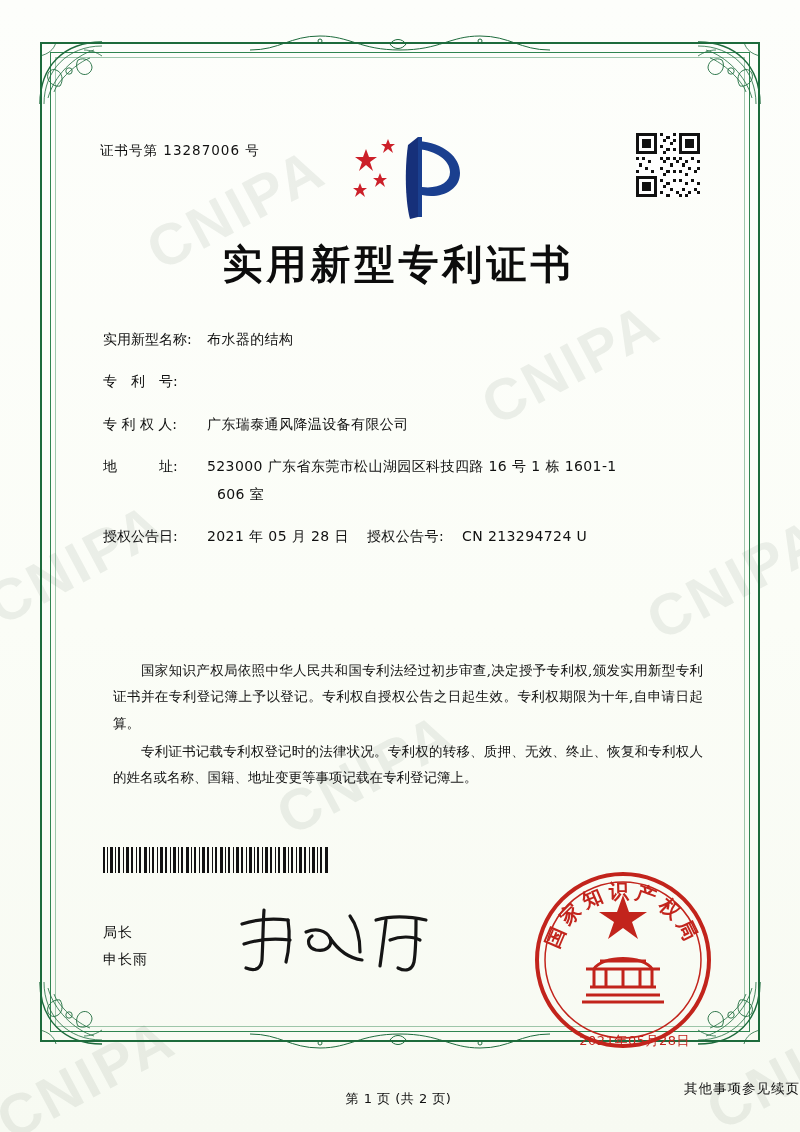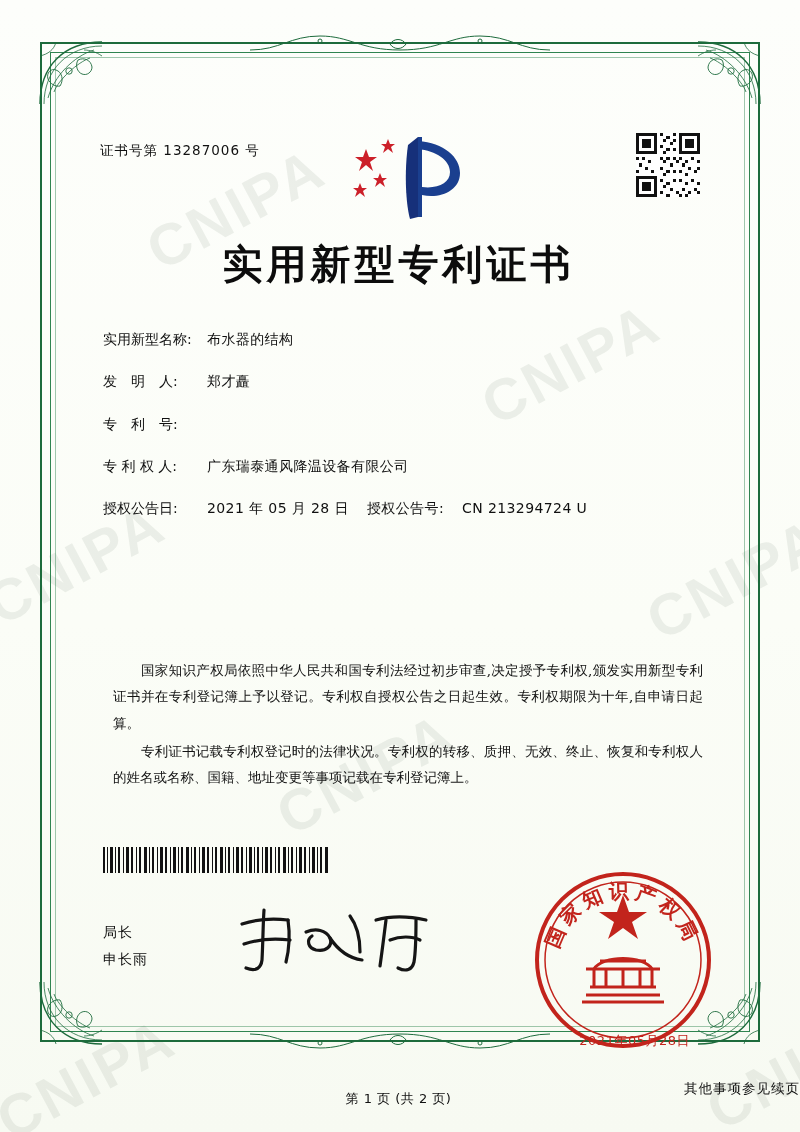--- a/index.html
+++ b/index.html
@@ -407,35 +407,38 @@
 
     <div class="title">实用新型专利证书</div>
 
     <div class="fields">
 
       <div class="frow">
         <div class="flabel">实用新型名称:</div>
         <div class="fvalue">布水器的结构</div>
       </div>
 
-      <div class="frow">
-        <div class="flabel">发　明　人:</div>
-        <div class="fvalue">郑才矗</div>
-      </div>
 
       <div class="frow">
         <div class="flabel">专　利　号:</div>
       </div>
 
 
       <div class="frow">
         <div class="flabel">专 利 权 人:</div>
         <div class="fvalue">广东瑞泰通风降温设备有限公司</div>
       </div>
 
+      <div class="frow">
+        <div class="flabel">地　　　址:</div>
+        <div class="fvalue">
+          <span>523000 广东省东莞市松山湖园区科技四路 16 号 1 栋 1601-1</span>
+          <span class="second-line">606 室</span>
+        </div>
+      </div>
 
       <div class="frow pair">
         <div class="flabel">授权公告日:</div>
         <div class="fvalue">
           <span>2021 年 05 月 28 日</span>
           <span class="pair-label">授权公告号:</span>
           <span>CN 213294724 U</span>
         </div>
       </div>
 

